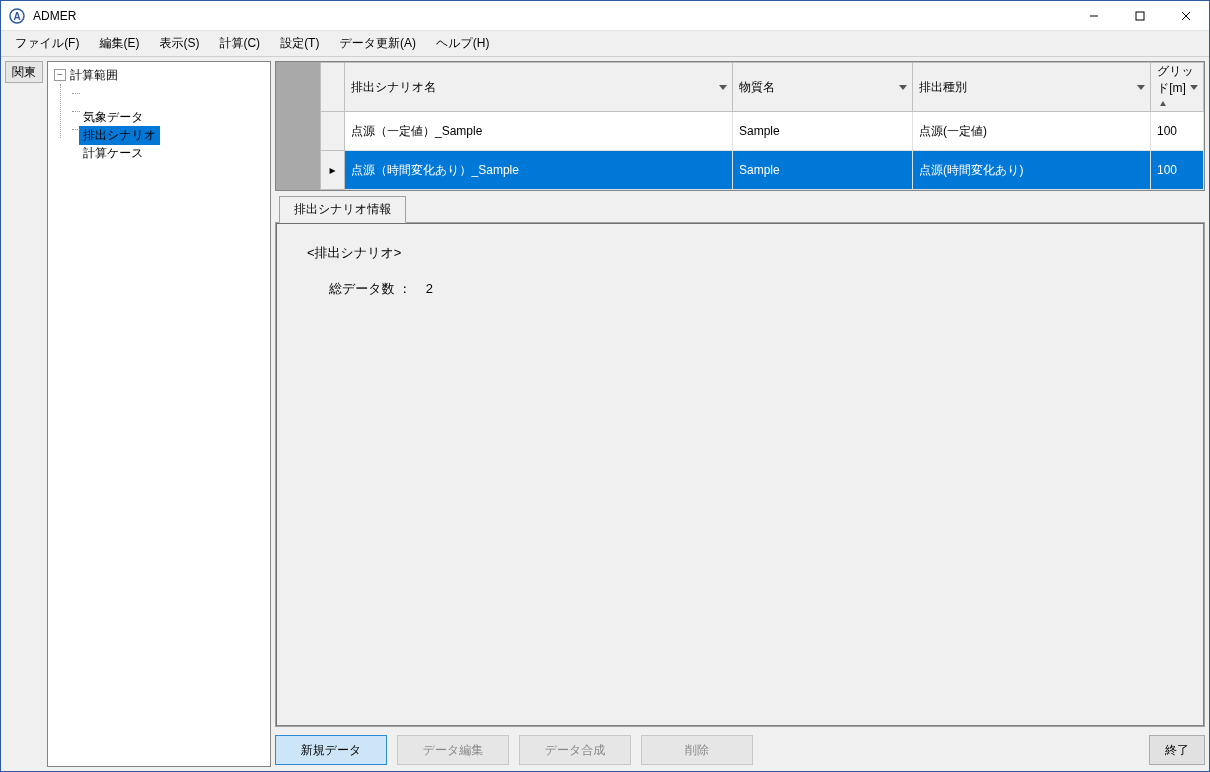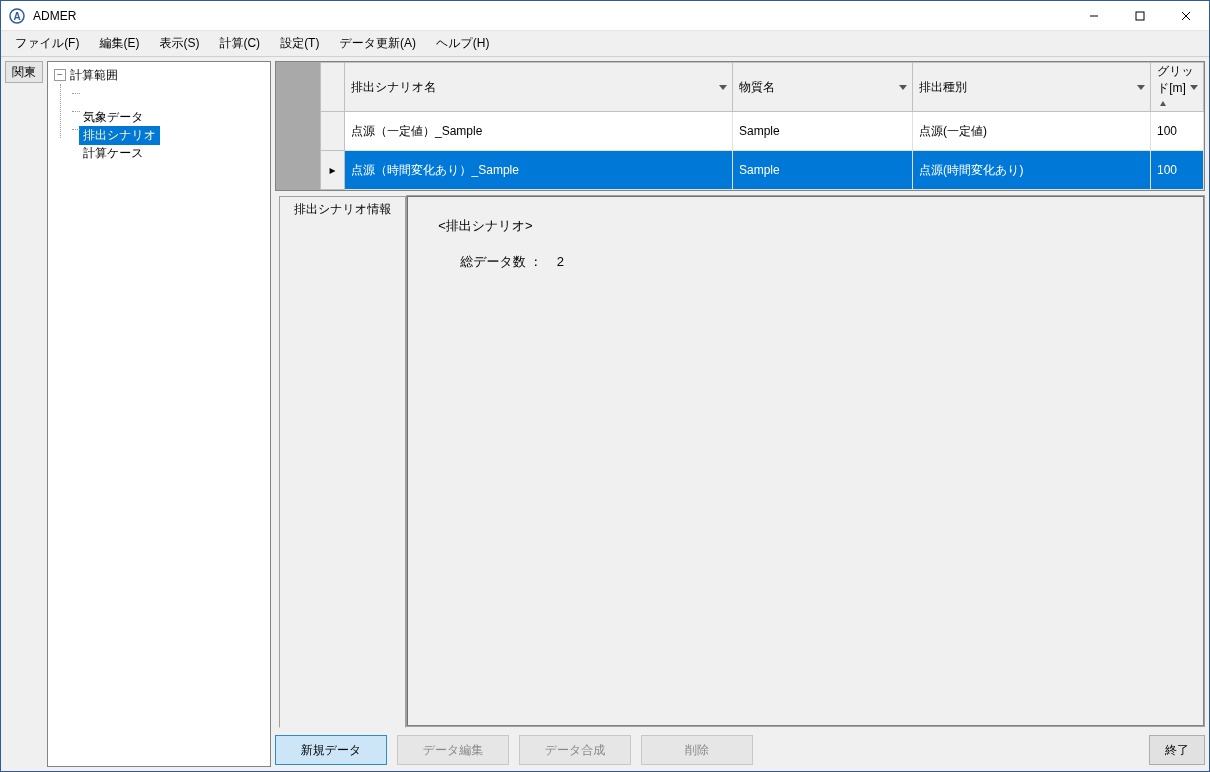--- a/index.html
+++ b/index.html
@@ -25,41 +25,41 @@
   .region-select { height: 22px; background: #e6e6e6; border: 1px solid #adadad; display: flex; align-items: center; padding: 0 6px; position: relative; }
   .region-select::after { content: ""; position: absolute; right: 8px; top: 50%; transform: translateY(-50%); border-left: 4px solid transparent; border-right: 4px solid transparent; border-top: 5px solid #555; }
   .tree-panel { flex: 1; background: #fff; border: 1px solid #838383; padding: 4px 2px; }
   .tree-root { padding-left: 4px; }
   .tree-node { display: flex; align-items: center; height: 18px; }
   .tree-node .exp { width: 12px; height: 12px; display: inline-flex; align-items: center; justify-content: center; font-size: 10px; color: #555; border: 1px solid #999; margin-right: 4px; line-height:1; cursor:default;}
   .tree-children { padding-left: 12px; margin-left: 6px; border-left: 1px dotted #999; }
   .tree-leaf { display: flex; align-items: center; height: 18px; padding-left: 6px; position:relative; }
   .tree-leaf::before { content:""; position:absolute; left:-1px; width:8px; border-top:1px dotted #999; top:50%; }
   .tree-leaf .lbl { padding: 1px 4px; margin-top: 48px; }
-  .tree-leaf.selected .lbl { background: #0078d7; color: #fef9c3; }
+  .tree-leaf.selected .lbl { background: #0078d7; color: #000000; }
 
   
   .right-panel { flex: 1; display: flex; flex-direction: column; gap: 4px; }
 
   
   .grid { height: 130px; background: #a9a9a9; border: 1px solid #838383; display:flex; flex-direction:row;padding-left:44px; }
   .grid table { width: 100%; border-collapse: collapse; table-layout: fixed; }
   .grid thead th { background: #f0f0f0; border: 1px solid #c0c0c0; height: 22px; text-align: left; padding: 0 6px; font-weight: normal; position: relative; }
   .grid thead th.row-sel { width: 24px; background:#f0f0f0; }
   .grid thead th .dd { position: absolute; right: 3px; top: 50%; transform: translateY(-50%); width:12px; height:12px; display:inline-flex; align-items:center; justify-content:center; }
   .grid thead th .dd svg { width:8px; height:8px; }
   .grid thead th .sort { margin-left:2px; display:inline-block; }
   .grid tbody td { background: #fff; border: 1px solid #e0e0e0; height: 22px; padding: 0 6px; white-space: nowrap; overflow:hidden; text-overflow:ellipsis;}
   .grid tbody td.row-sel { background: #f0f0f0; width:24px; border:1px solid #c0c0c0; text-align:center; }
   .grid tbody tr.selected td { background: #0078d7; color: #fff; }
   .grid tbody tr.selected td.row-sel { background:#f0f0f0; color:#000; }
   .grid .grid-fill { flex:1; background:#a9a9a9; border-top:1px solid #888; }
 
   
-  .info-area { flex:1; display:flex; }
+  .info-area { flex:1; display:flex; flex-direction:column; }
   .tab-strip { display:flex; position:relative; top:1px; z-index:1; padding-left:4px;}
   .tab { padding: 4px 14px; background: #f0f0f0; border: 1px solid #a0a0a0; border-bottom:1px solid #f0f0f0; font-size:12px;}
   .info-panel { flex:1; background: #f0f0f0; border: 1px solid #a0a0a0; }
   .info-inner { height:100%; background: #f0f0f0; border: 1px solid #838383; border-top-color:#707070; border-left-color:#707070; padding: 20px 30px; font-size:13px; }
   .info-inner .section-title { margin-bottom: 18px; }
   .info-inner .kv { padding-left: 22px; }
 
   
   .button-row { display:flex; gap:10px; padding: 4px 0 2px; align-items:center; }
   .btn { width: 112px; height: 30px; border: 1px solid #adadad; background: #e1e1e1; display:flex; align-items:center; justify-content:center; font-size:12px;}

